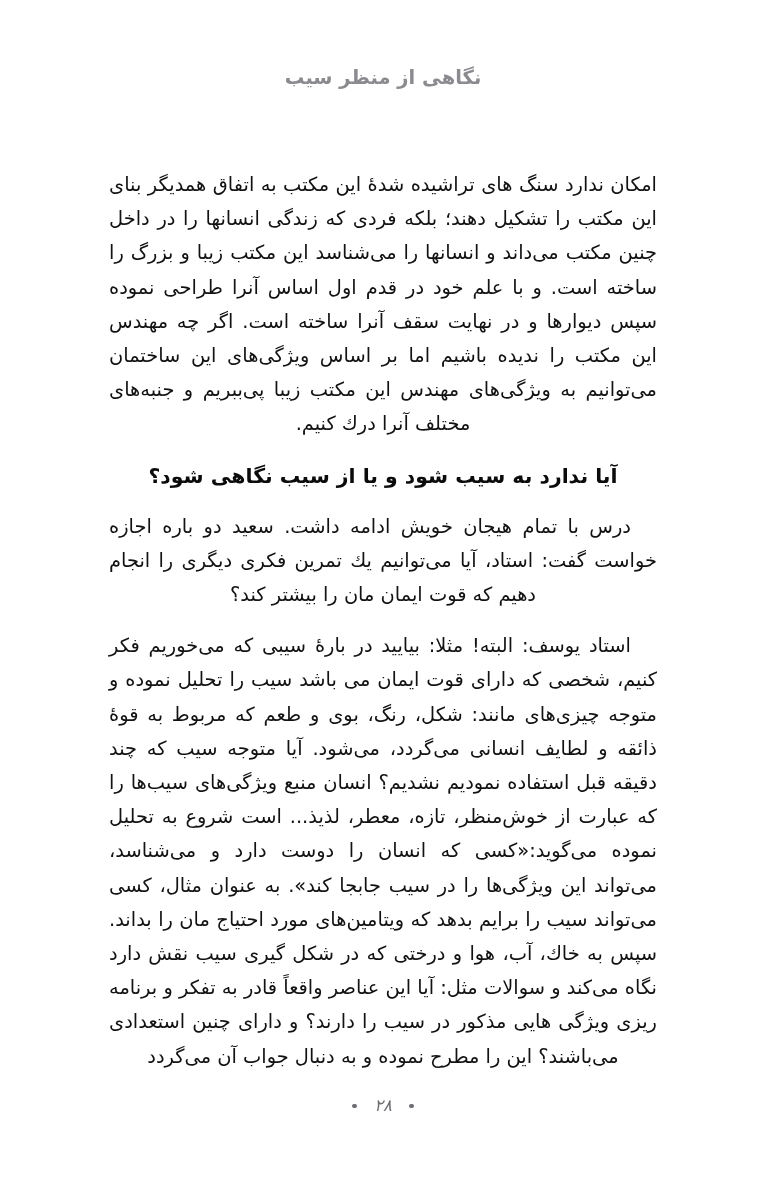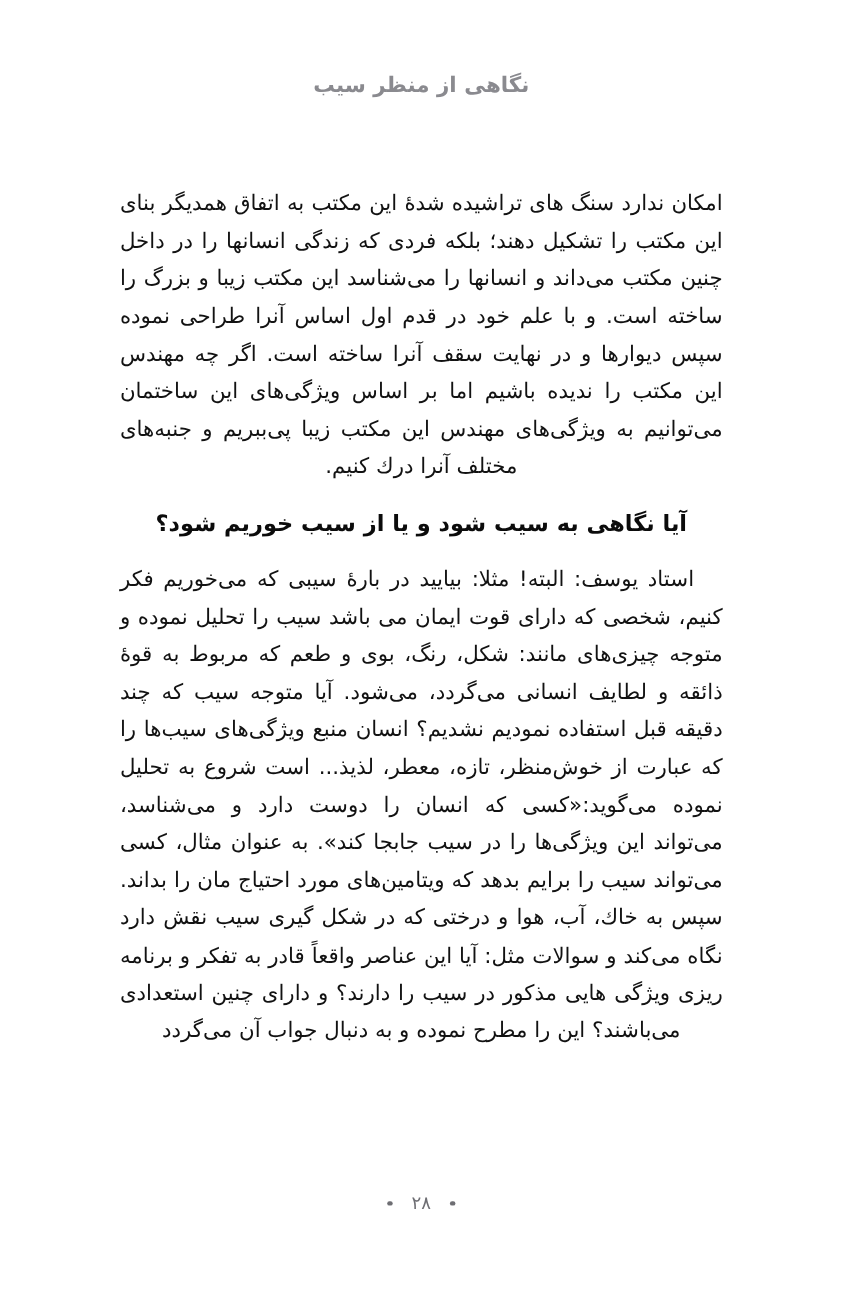--- a/index.html
+++ b/index.html
@@ -101,37 +101,39 @@
     vertical-align: middle;
     width: 4.5px;
     height: 4.5px;
     border-radius: 50%;
     background: #6e6e73;
   }
 
   .folio .num {
     display: inline-block;
     vertical-align: middle;
-    margin: 16px 12px;
+    margin: 4px 12px;
     letter-spacing: 0.5px;
+    font-style: italic;
   }
 </style>
 </head>
 <body>
 
 <div class="page">
 
   <div class="running-head">نگاهی از منظر سیب</div>
 
   <div class="text-block">
 
     <p class="para">امکان ندارد سنگ های تراشیده شدهٔ این مکتب به اتفاق همدیگر بنای این مکتب را تشکیل دهند؛ بلکه فردی که زندگی انسانها را در داخل چنین مکتب می‌داند و انسانها را می‌شناسد این مکتب زیبا و بزرگ را ساخته است. و با علم خود در قدم اول اساس آنرا طراحی نموده سپس دیوارها و در نهایت سقف آنرا ساخته است. اگر چه مهندس این مکتب را ندیده باشیم اما بر اساس ویژگی‌های این ساختمان می‌توانیم به ویژگی‌های مهندس این مکتب زیبا پی‌ببریم و جنبه‌های مختلف آنرا درك کنیم.</p>
 
-    <h2 class="heading para-heading-gap">آیا نگاهی به سیب شود و یا از سیب خوریم شود؟</h2>
+    <h2 class="heading para-heading-gap">آیا ندارد به سیب شود و یا از سیب نگاهی شود؟</h2>
 
+    <p class="para indent">درس با تمام هیجان خویش ادامه داشت. سعید دو باره اجازه خواست گفت: استاد، آیا می‌توانیم یك تمرین فکری دیگری را انجام دهیم که قوت ایمان مان را بیشتر کند؟</p>
 
     <p class="para indent">استاد یوسف: البته! مثلا: بیایید در بارهٔ سیبی که می‌خوریم فکر کنیم، شخصی که دارای قوت ایمان می باشد سیب را تحلیل نموده و متوجه چیزی‌های مانند: شکل، رنگ، بوی و طعم که مربوط به قوهٔ ذائقه و لطایف انسانی می‌گردد، می‌شود. آیا متوجه سیب که چند دقیقه قبل استفاده نمودیم نشدیم؟ انسان منبع ویژگی‌های سیب‌ها را که عبارت از خوش‌منظر، تازه، معطر، لذیذ... است شروع به تحلیل نموده می‌گوید:«کسی که انسان را دوست دارد و می‌شناسد، می‌تواند این ویژگی‌ها را در سیب جابجا کند». به عنوان مثال، کسی می‌تواند سیب را برایم بدهد که ویتامین‌های مورد احتیاج مان را  بداند. سپس به خاك، آب، هوا و درختی که در شکل گیری سیب نقش دارد نگاه می‌کند و سوالات مثل: آیا این عناصر واقعاً قادر به تفکر و برنامه ریزی ویژگی هایی مذکور در سیب را دارند؟ و دارای چنین استعدادی می‌باشند؟ این را مطرح نموده و به دنبال جواب آن می‌گردد</p>
 
   </div>
 
   <div class="folio">
     <span class="dot"></span>
     <span class="num">۲۸</span>
     <span class="dot"></span>
   </div>

